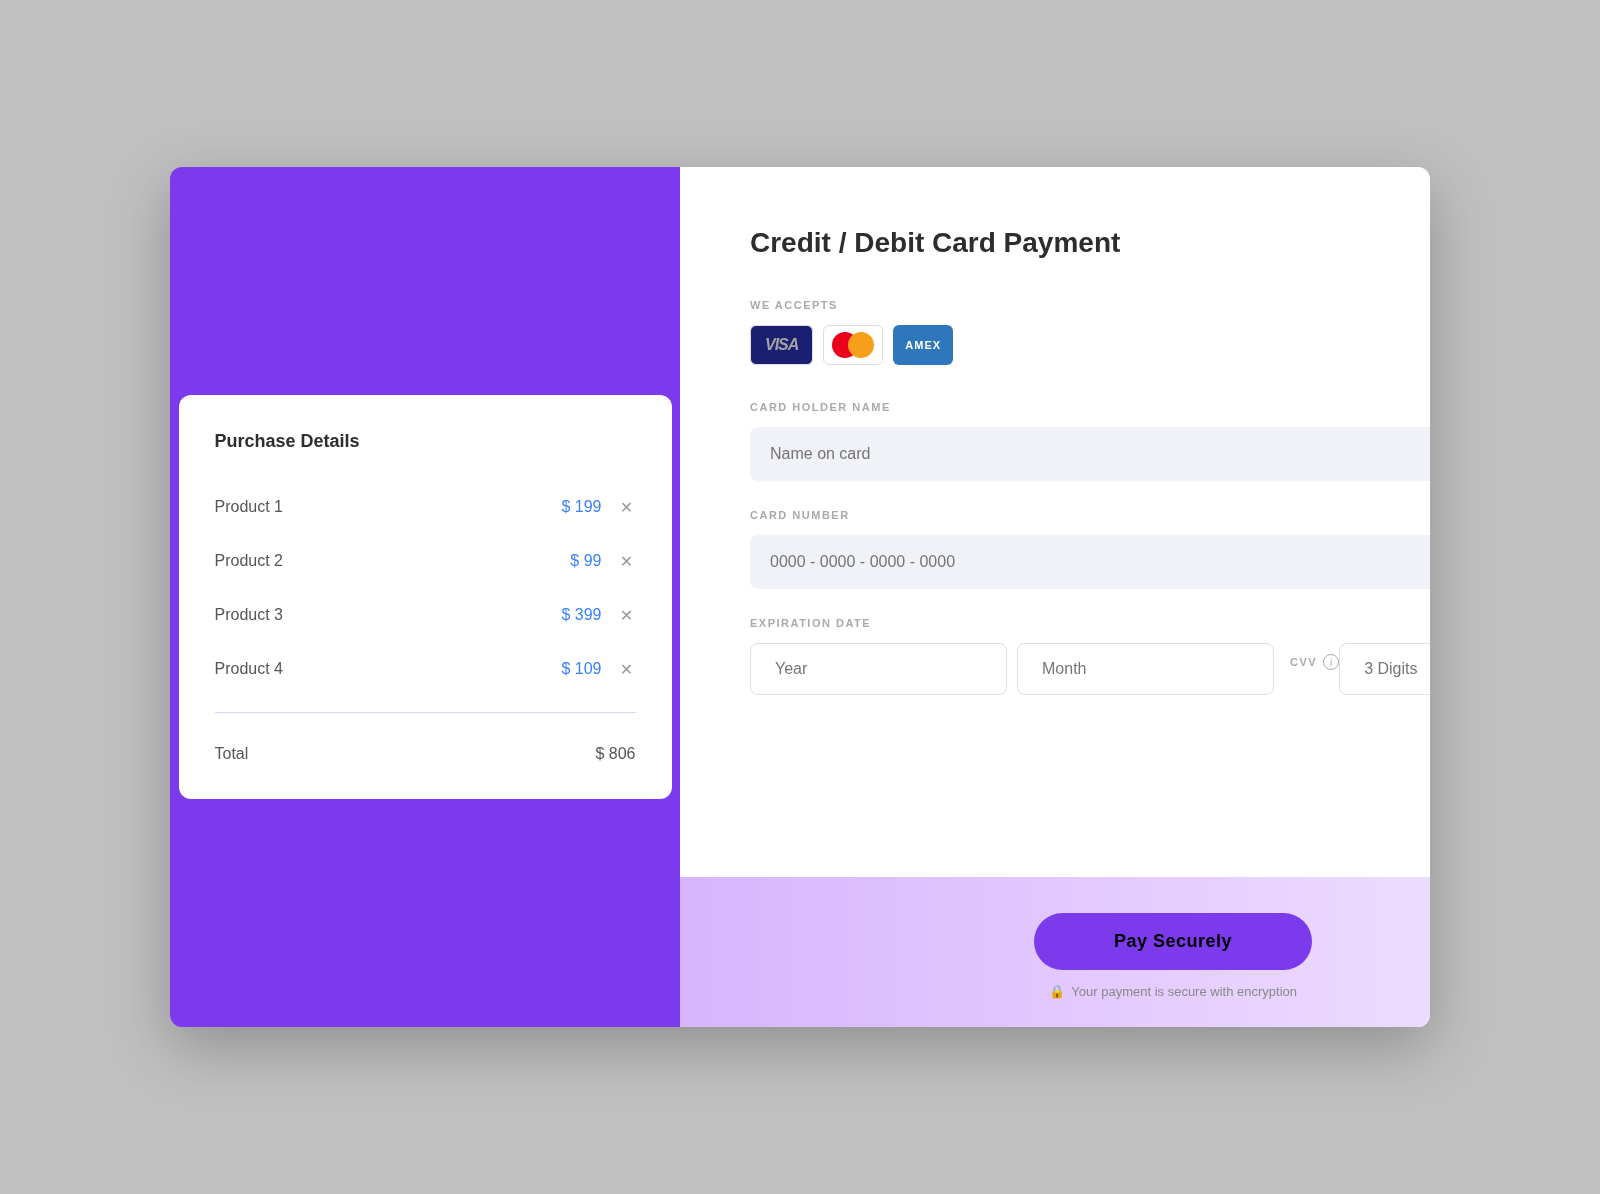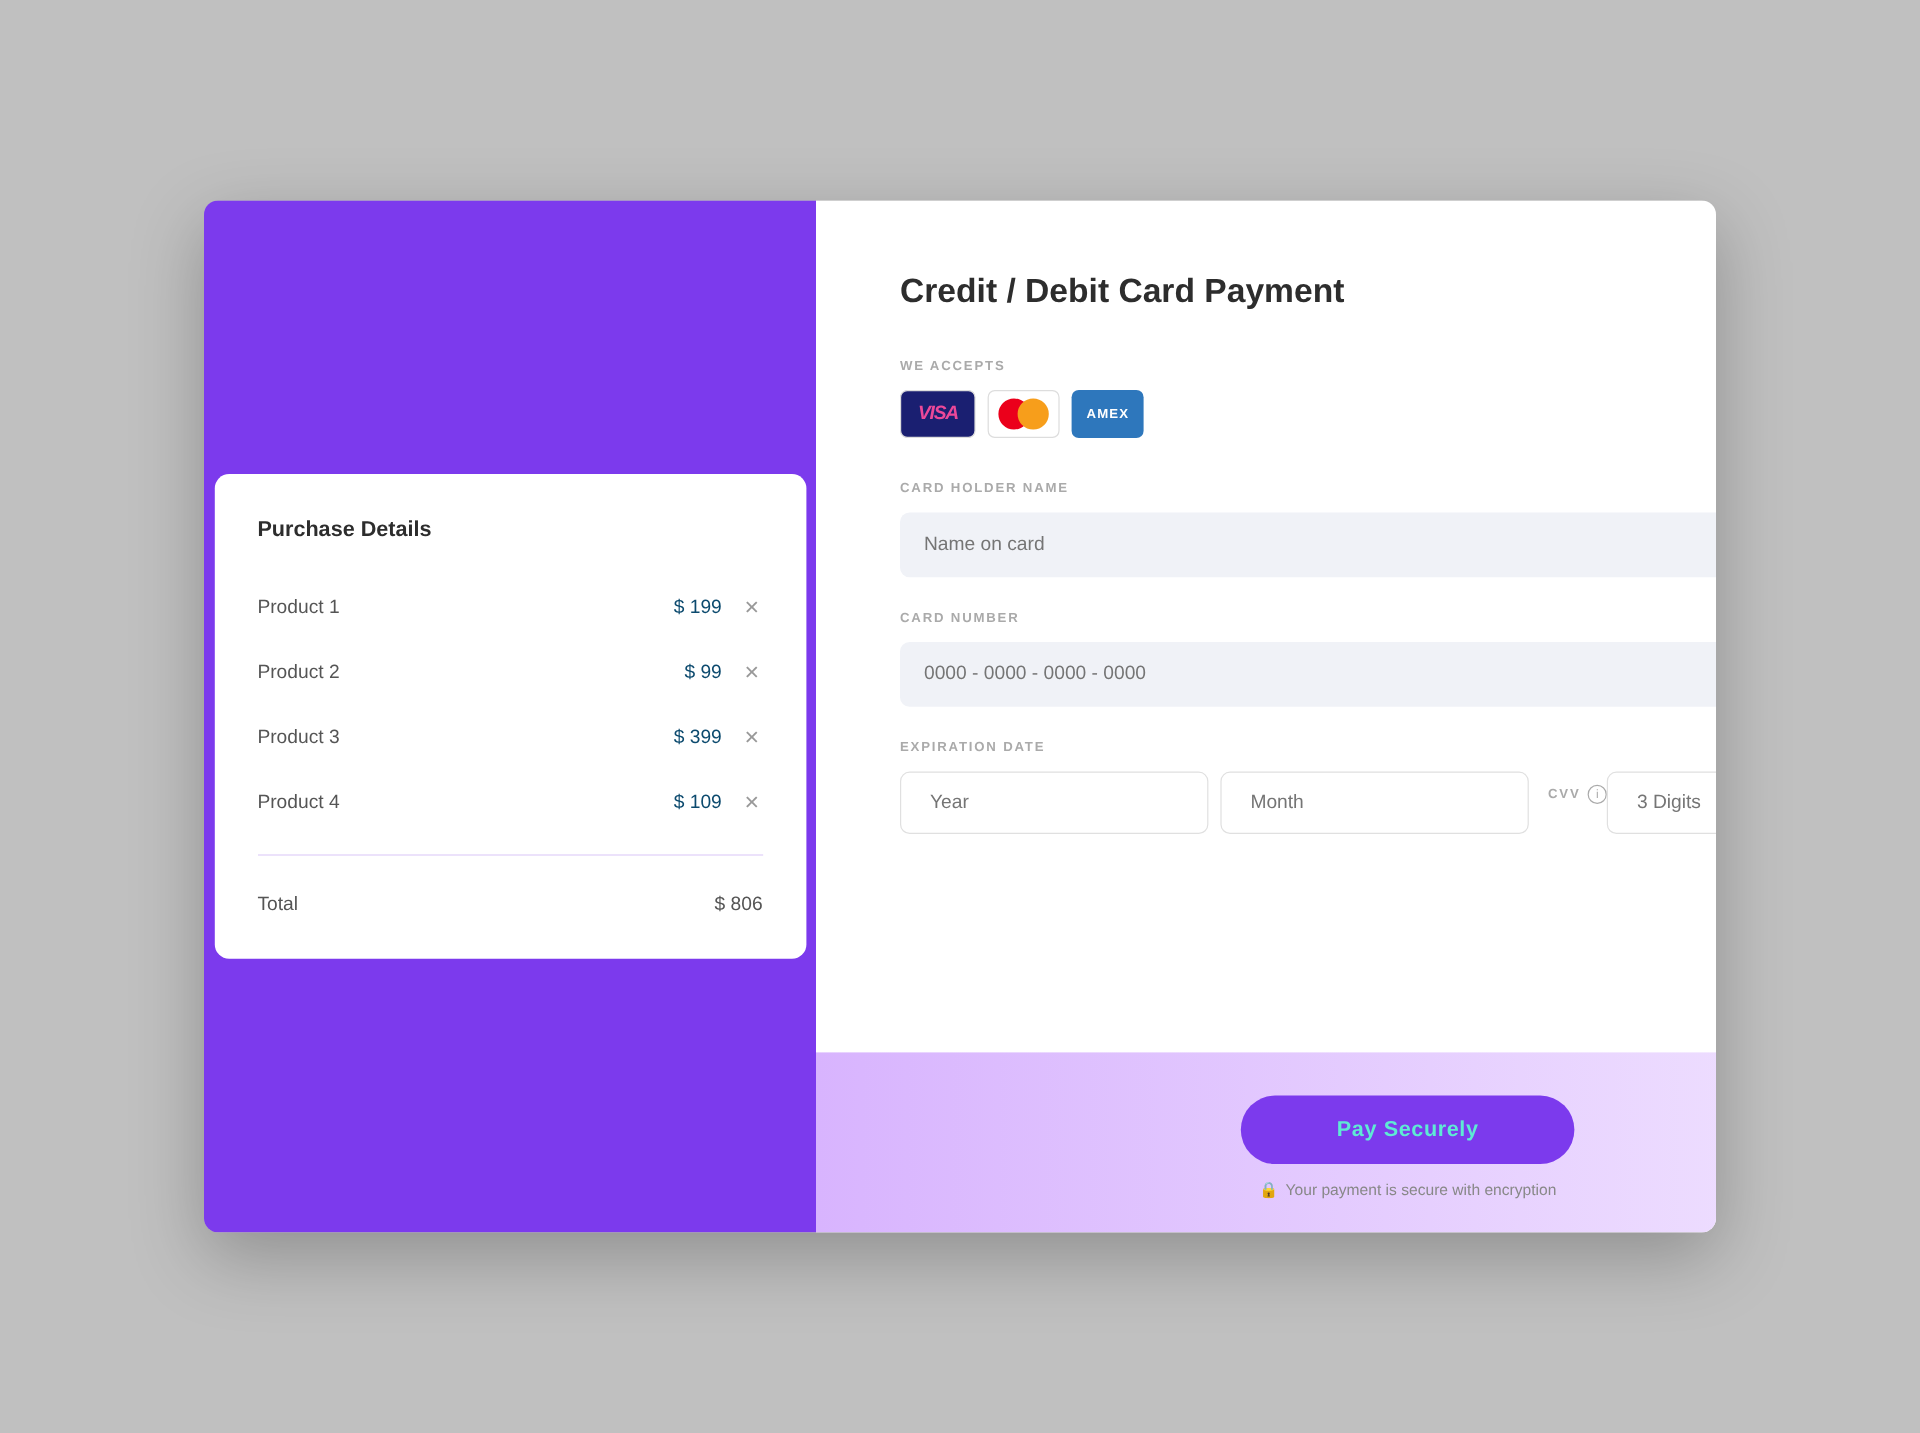--- a/index.html
+++ b/index.html
@@ -64,21 +64,21 @@
     }
 
     .product-right {
       display: flex;
       align-items: center;
       gap: 16px;
     }
 
     .product-price {
       font-size: 16px;
-      color: #0c4a6e;
+      color: #3b82f6;
     }
 
     .remove-btn {
       width: 18px;
       height: 18px;
       color: #999;
       cursor: pointer;
       display: flex;
       align-items: center;
       justify-content: center;
@@ -151,21 +151,21 @@
       display: flex;
       align-items: center;
       justify-content: center;
       font-weight: 700;
       font-size: 13px;
       padding: 0 10px;
     }
 
     .visa-logo {
       background: #1a1f71;
-      color: #ec4899;
+      color: #a3a3a3;
       font-size: 16px;
       font-style: italic;
       letter-spacing: -1px;
       padding: 0 14px;
       border: 1.5px solid #ddd;
     }
 
     .mc-logo {
       background: #fff;
       border: 1.5px solid #ddd;
@@ -284,21 +284,21 @@
       background: linear-gradient(to right, #d8b4fe, #f3e8ff);
       padding: 36px 70px 28px 70px;
       display: flex;
       flex-direction: column;
       align-items: center;
       gap: 14px;
     }
 
     .pay-button {
       background: #7c3aed;
-      color: #5eead4;
+      color: #000000;
       border: none;
       border-radius: 50px;
       padding: 18px 80px;
       font-size: 18px;
       font-weight: 600;
       cursor: pointer;
       letter-spacing: 0.5px;
       transition: background 0.2s;
       text-align: right;
     }

